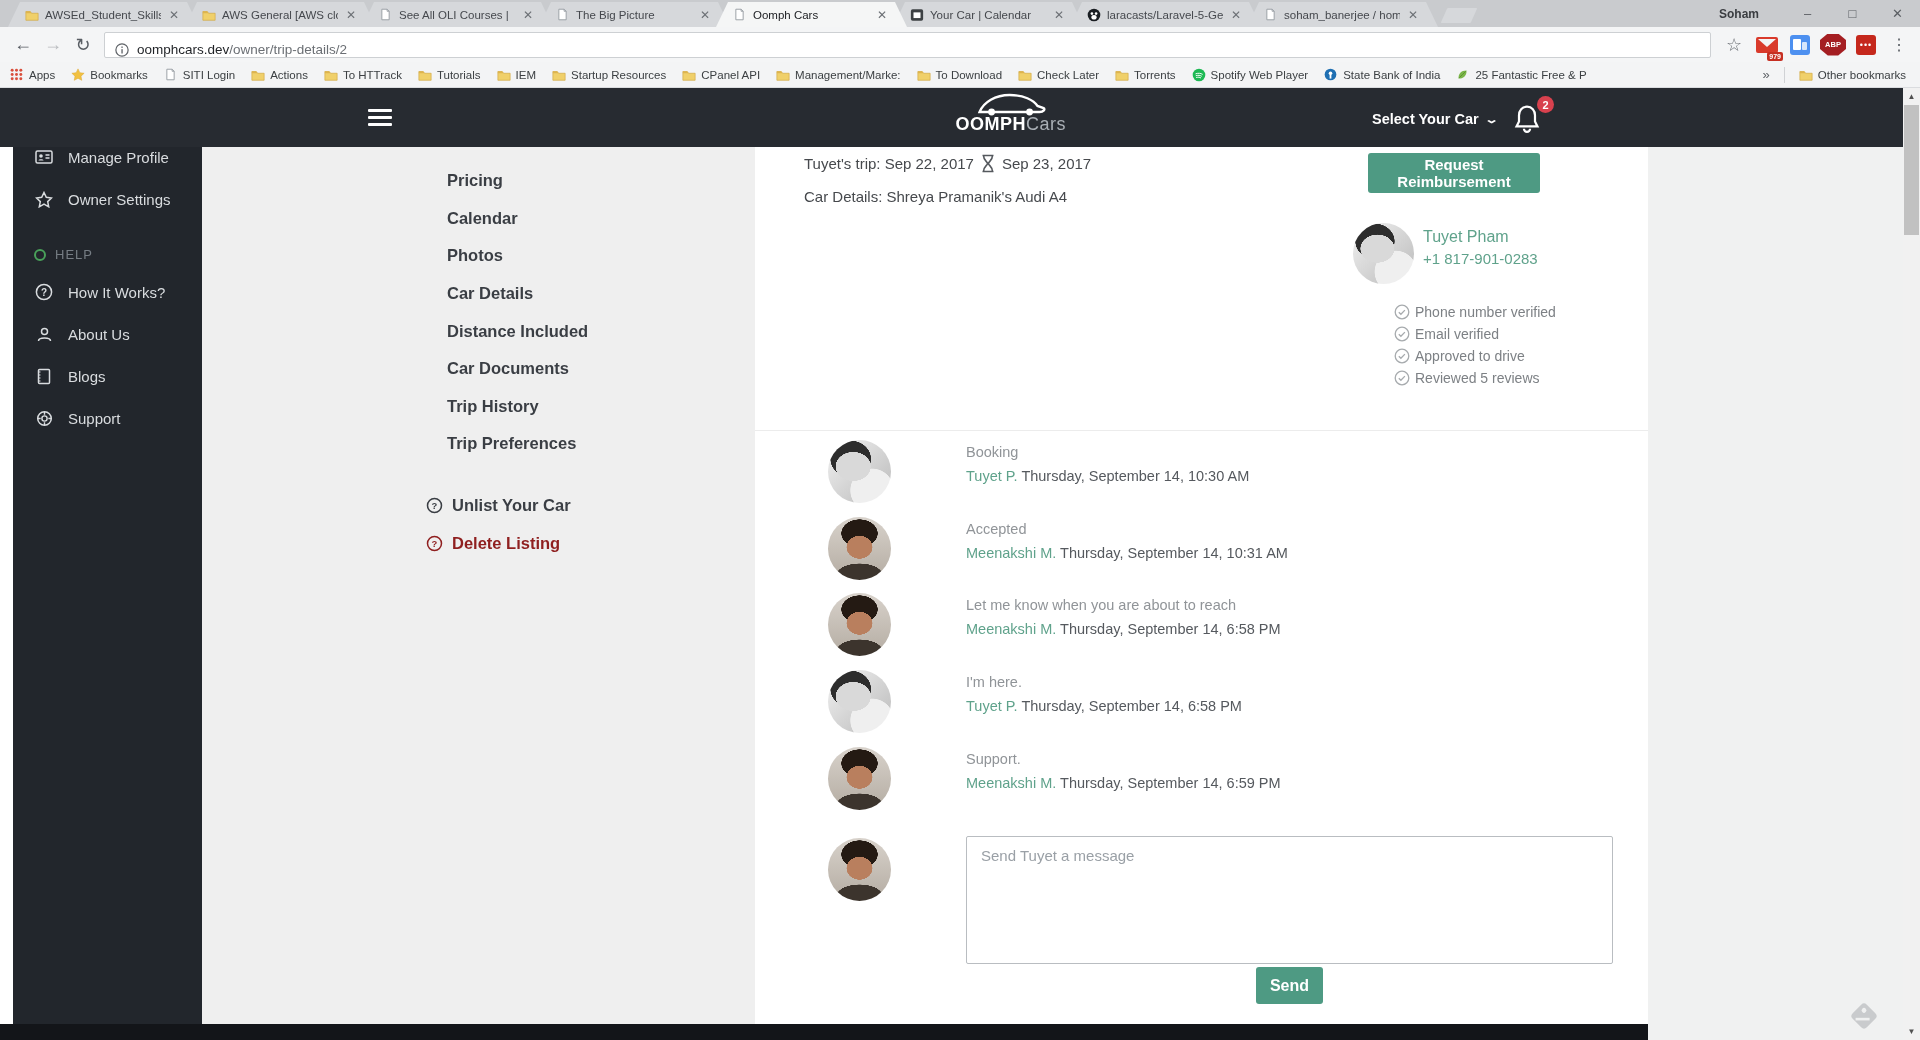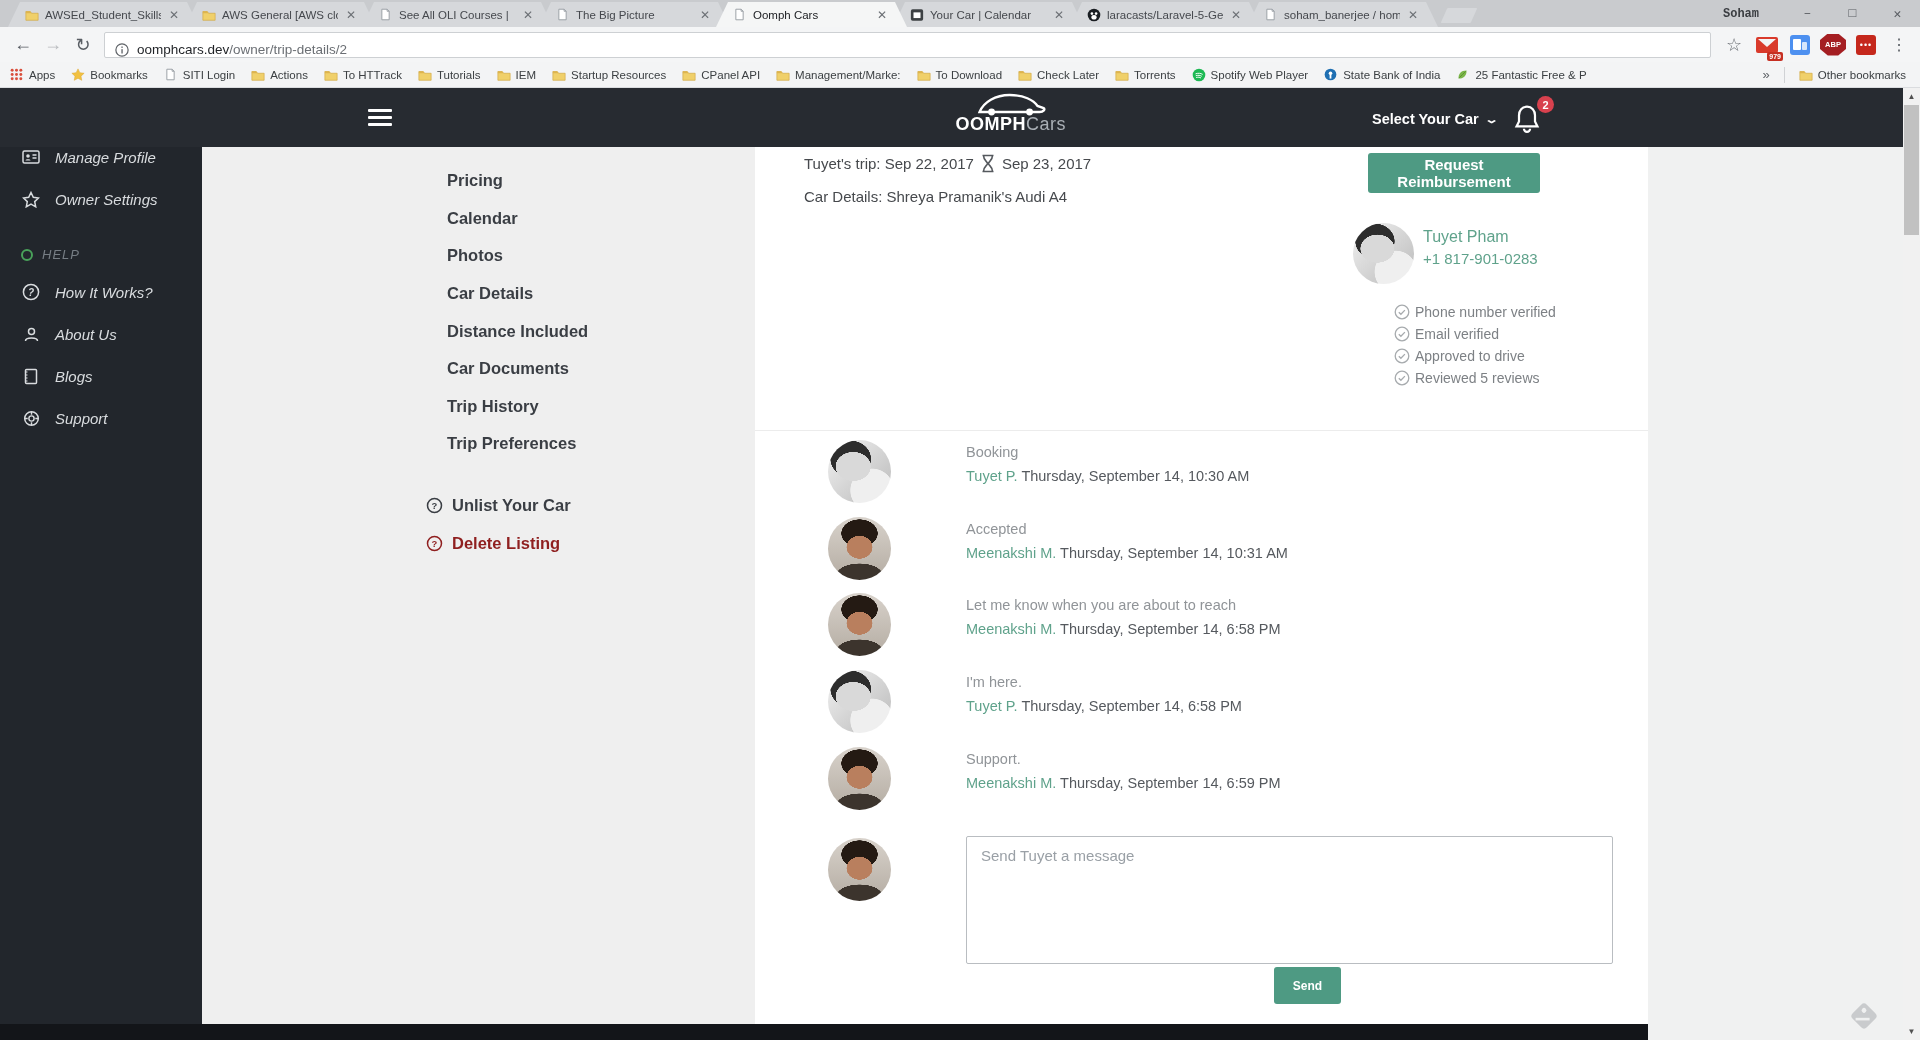--- a/index.html
+++ b/index.html
@@ -15,21 +15,21 @@
     display:flex; align-items:center; gap:6px; padding:0 18px 0 17px;
     clip-path:polygon(12px 0, calc(100% - 12px) 0, 100% 100%, 0 100%);
     background:#d6d8db; font-size:11.5px; color:#45484d; cursor:default; }
   .tab.active { background:#f5f6f6; z-index:4; color:#202226; }
   .tab .tab-title { flex:1; white-space:nowrap; overflow:hidden; }
   .tab .tab-close { font-size:12px; color:#6c7075; width:14px; text-align:center; }
   .tab .tab-ico { display:inline-flex; width:14px; height:14px; flex:none; }
   .newtab-btn { width:30px; height:15px; margin:0 0 4px 20px; background:#d6d8db;
     transform:skewX(-24deg); border-radius:1px; }
   .titlebar-right { position:absolute; right:0; top:0; height:27px; display:flex;
-    align-items:center; gap:0;font-family:Liberation Mono, monospace; }
+    align-items:center; gap:0; }
   .profile-name { font-size:12px; font-weight:bold; color:#3a3d41; margin-right:26px; }
   .win-btn { width:45px; height:27px; display:flex; align-items:center; justify-content:center;
     color:#595d62; font-size:13px; }
 
   .toolbar { position:absolute; left:0; top:27px; width:1920px; height:35px;
     background:#f4f5f6; display:flex; align-items:center; padding:0 8px; }
   .nav-ico { width:30px; height:30px; display:flex; align-items:center; justify-content:center;
     font-size:18px; color:#595e64; }
   .nav-ico.disabled { color:#b9bcbf; }
   .omnibox { flex:1; height:26px; margin:0 10px 0 6px; background:#fff;
@@ -76,22 +76,22 @@
   .logo-bold { color:#fff; font-weight:bold; }
   .logo-light { color:#a9afb5; }
   .select-car { position:absolute; left:1372px; top:23px; color:#fff; font-weight:bold;
     font-size:14.5px; display:flex; align-items:center; gap:8px; }
   .select-car .chev { font-size:11px; transform:scaleX(1.6); }
   .bell-wrap { position:absolute; left:1512px; top:15px; width:40px; height:34px; }
   .notif-badge { position:absolute; right:-2px; top:-7px; min-width:17px; height:17px;
     background:#d8414e; color:#fff; border-radius:50%; font-size:11px; font-weight:bold;
     display:flex; align-items:center; justify-content:center; }
 
-  .sidebar { position:absolute; left:0; top:147px; width:230px; height:877px;
-    background:#22262c; overflow:hidden;font-style:italic; }
+  .sidebar { position:absolute; left:13px; top:147px; width:230px; height:877px;
+    background:#22262c; overflow:hidden; }
   .sb-item { height:42px; display:flex; align-items:center; gap:14px; padding-left:21px;
     color:#d9dcdf; font-size:15px; }
   .sb-item.clipped { margin-top:-11px; }
   .sb-ico { width:20px; display:inline-flex; justify-content:center; flex:none; }
   .sb-help { margin:27px 0 9px 21px; display:flex; align-items:center; gap:9px;
     font-size:13px; color:#767d84; letter-spacing:1px; }
   .help-dot { width:12px; height:12px; border:2.5px solid #49a15a; border-radius:50%; }
 
   .menu-panel { position:absolute; left:202px; top:147px; width:553px; height:877px;
     background:#efefef; padding:15px 0 0 245px; }
@@ -133,21 +133,21 @@
   .chat-avatar { width:63px; height:63px; flex:none; }
   .chat-msg-text { font-size:14.5px; color:#909498; padding-top:4px; }
   .chat-meta { font-size:14.5px; padding-top:8px; }
   .chat-sender { color:#5fa28b; }
   .chat-time { color:#55595e; }
   .composer-avatar { position:absolute; left:73px; top:691px; width:63px; height:63px; }
   .composer-box { position:absolute; left:211px; top:689px; width:647px; height:128px;
     border:1px solid #b9bdc1; border-radius:2px; resize:none; padding:10px 14px;
     font-family:"Liberation Sans",sans-serif; font-size:15px; color:#333; background:#fff; }
   .composer-box::placeholder { color:#9aa0a6; }
-  .send-btn { position:absolute; left:519px; top:820px; width:67px; height:37px; font-size:12px; }
+  .send-btn { position:absolute; left:501px; top:820px; width:67px; height:37px; font-size:16px; }
 
   .right-gray { position:absolute; left:1648px; top:147px; width:255px; height:893px; background:#f0f1f1; }
   .tag-ico { position:absolute; left:198px; top:851px; }
   .footer-bar { position:absolute; left:0; top:1024px; width:1648px; height:16px; background:#131519; }
 
   .page-scrollbar { position:absolute; left:1903px; top:88px; width:17px; height:952px; background:#f1f1f1; }
   .sb-arrow { position:absolute; left:0; width:17px; height:17px; display:flex; align-items:center;
     justify-content:center; font-size:8px; color:#505050; }
   .sb-arrow.up { top:0; } .sb-arrow.down { bottom:0; }
   .sb-thumb { position:absolute; left:1px; top:17px; width:15px; height:130px; background:#c1c1c1; }

